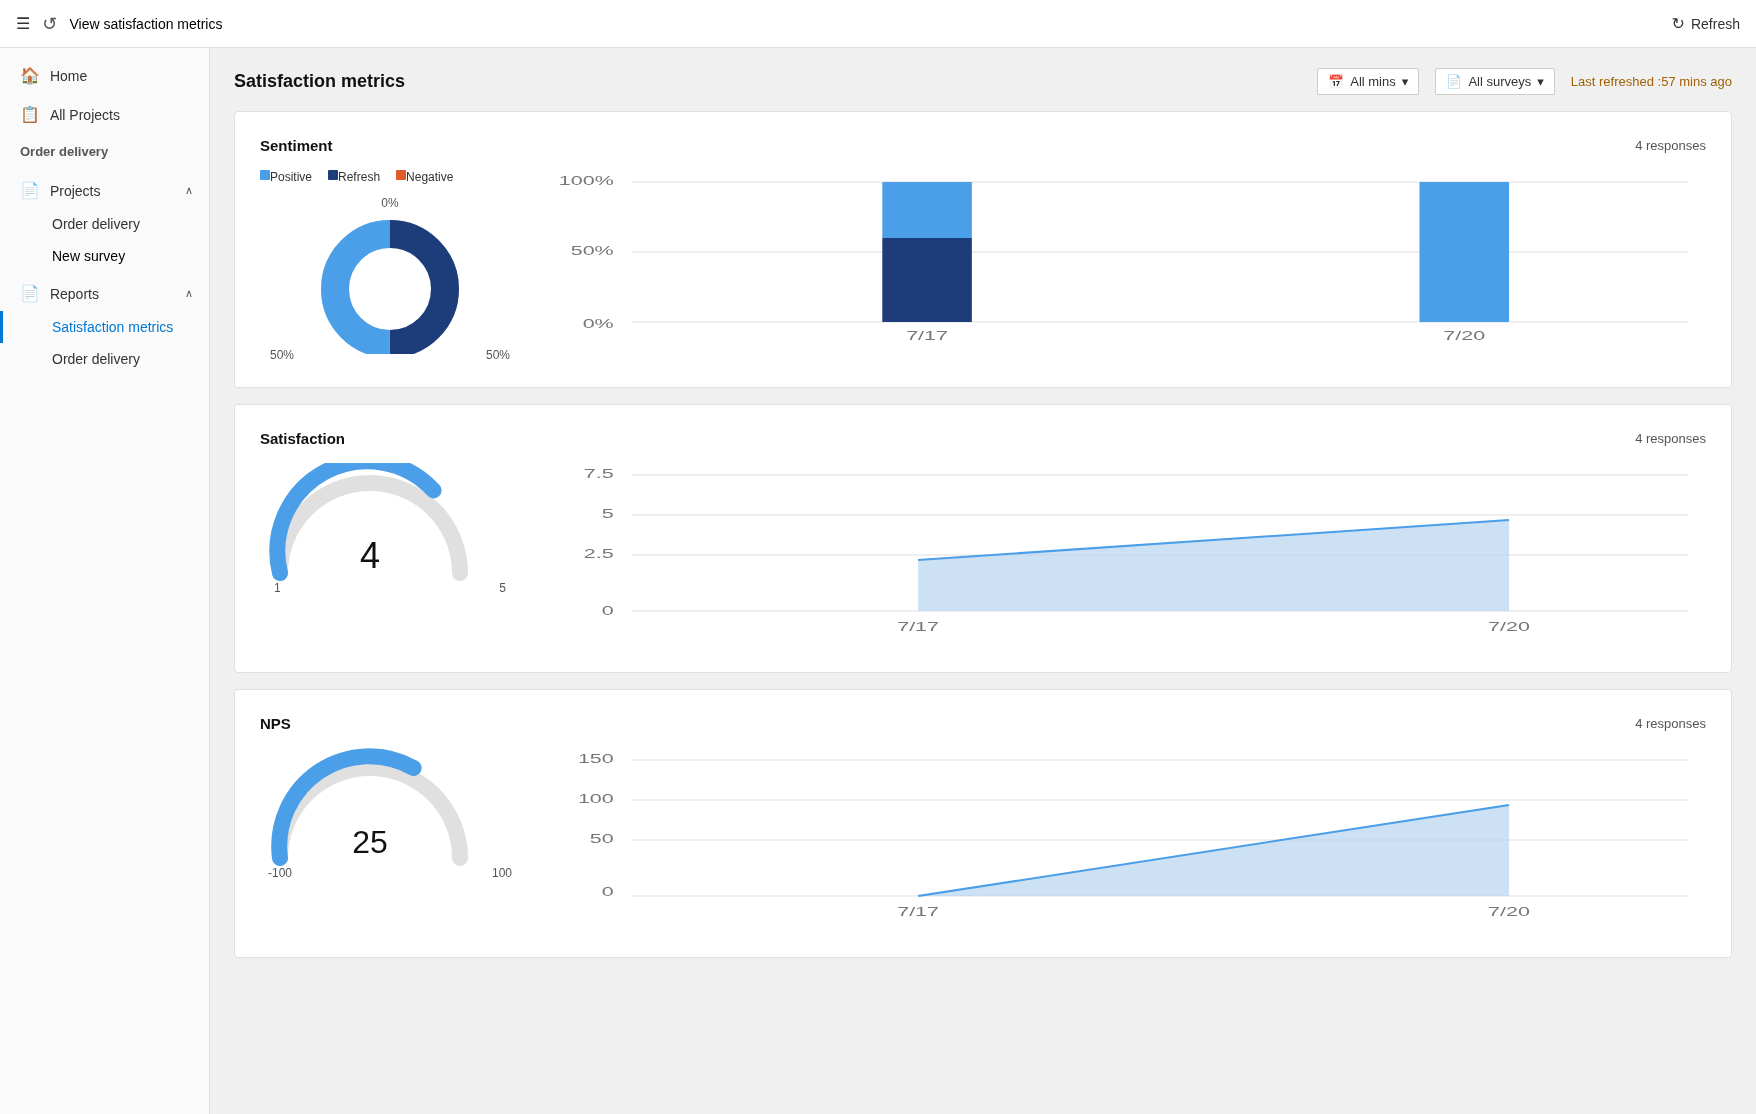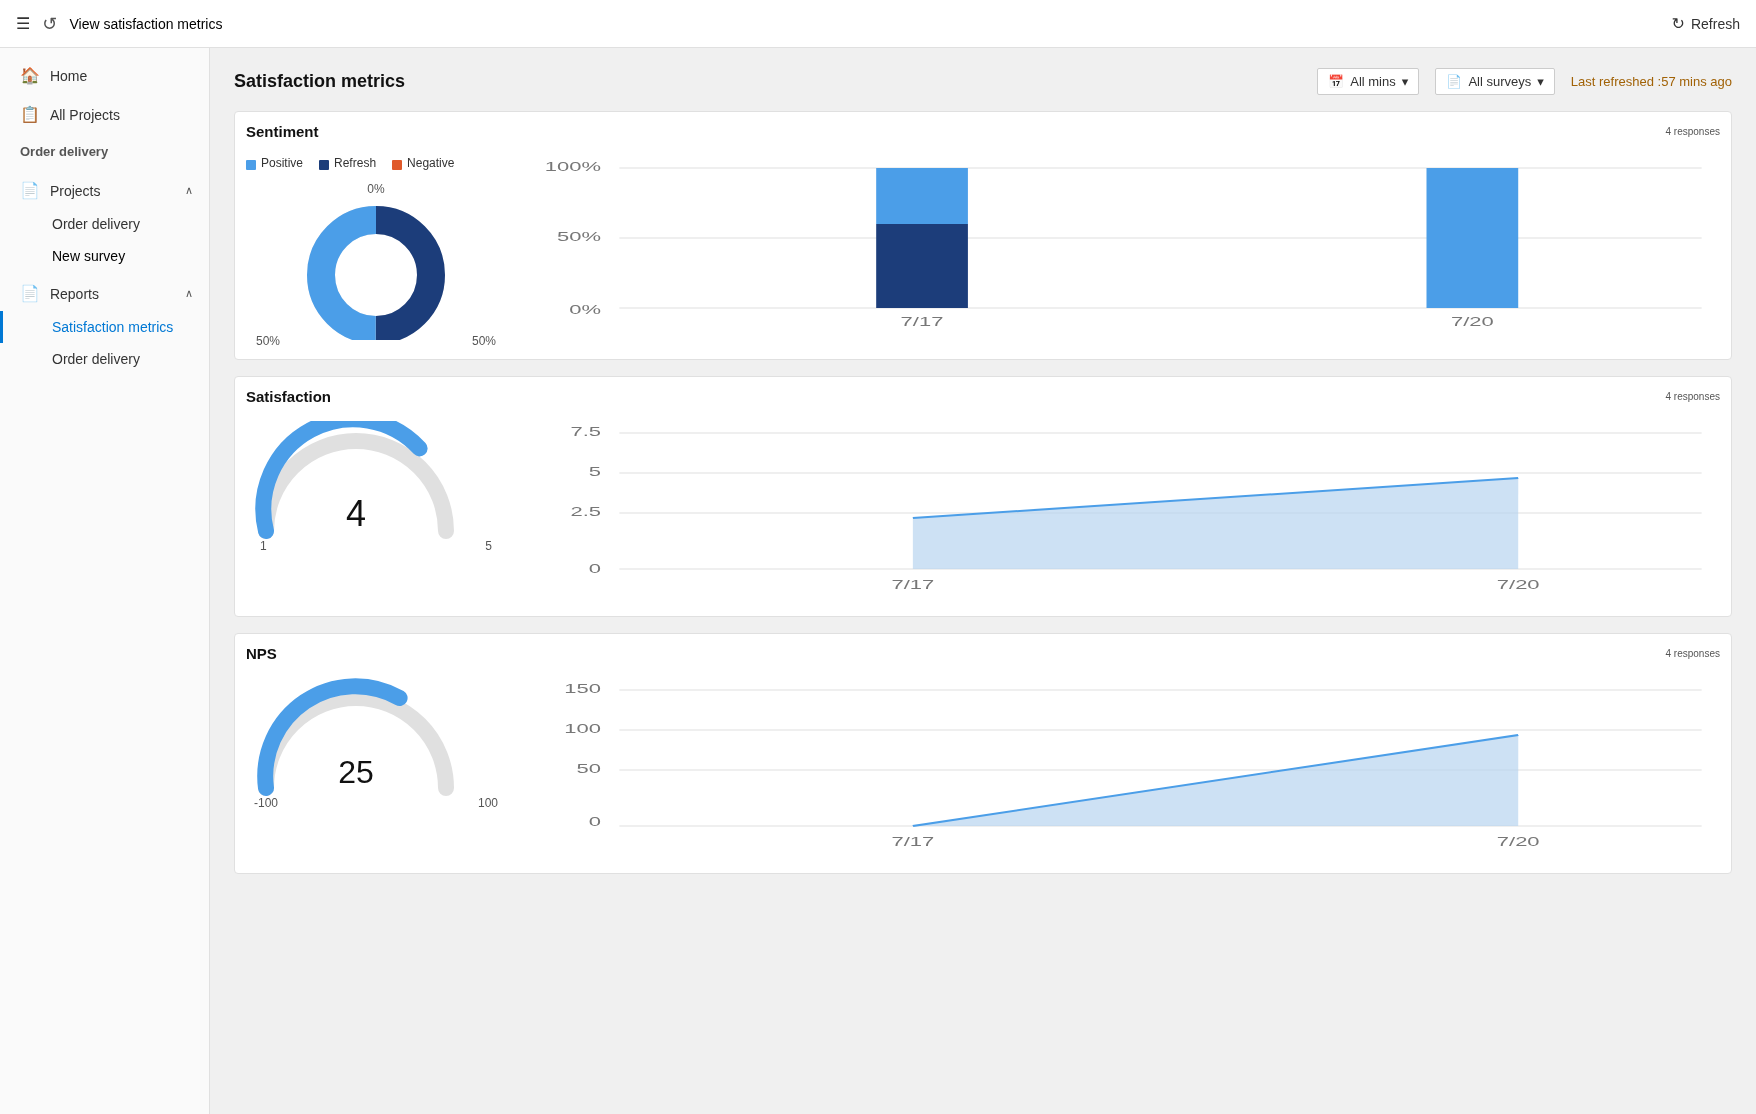--- a/index.html
+++ b/index.html
@@ -82,36 +82,36 @@
       border: 1px solid #ccc; background: #fff;
       padding: 5px 10px; border-radius: 2px;
       font-size: 13px; cursor: pointer; color: #333;
     }
     .last-refreshed { font-size: 13px; color: #a16207; font-weight: 500; }
 
     .card {
       background: #fff;
       border: 1px solid #e0e0e0;
       border-radius: 4px;
-      padding: 11px;
+      padding: 25px;
       margin-bottom: 16px;
     }
     .card-header {
       display: flex; align-items: center; justify-content: space-between;
       margin-bottom: 16px;
     }
     .card-title { font-size: 15px; font-weight: 600; color: #111; }
-    .card-responses { font-size: 10px; color: #555; }
+    .card-responses { font-size: 13px; color: #555; }
 
     .card-body { display: flex; gap: 40px; align-items: flex-start; }
     .chart-left { flex: 0 0 260px; }
     .chart-right { flex: 1; }
 
     .legend { display: flex; gap: 16px; margin-bottom: 12px; flex-wrap: wrap; }
-    .legend-item { display: flex; align-items: flex-end; gap: 5px; font-size: 12px; color: #333; }
+    .legend-item { display: flex; align-items: flex-start; font-size: 12px; color: #333; }
     .legend-dot { width: 10px; height: 10px; border-radius: 1px; }
   </style>
 </head>
 <body>
 
 <div class="top-bar">
   <div class="top-bar-left">
     <span class="hamburger-icon">☰</span>
     <span class="breadcrumb-icon">↺</span>
     <span class="breadcrumb-text">View satisfaction metrics</span>

